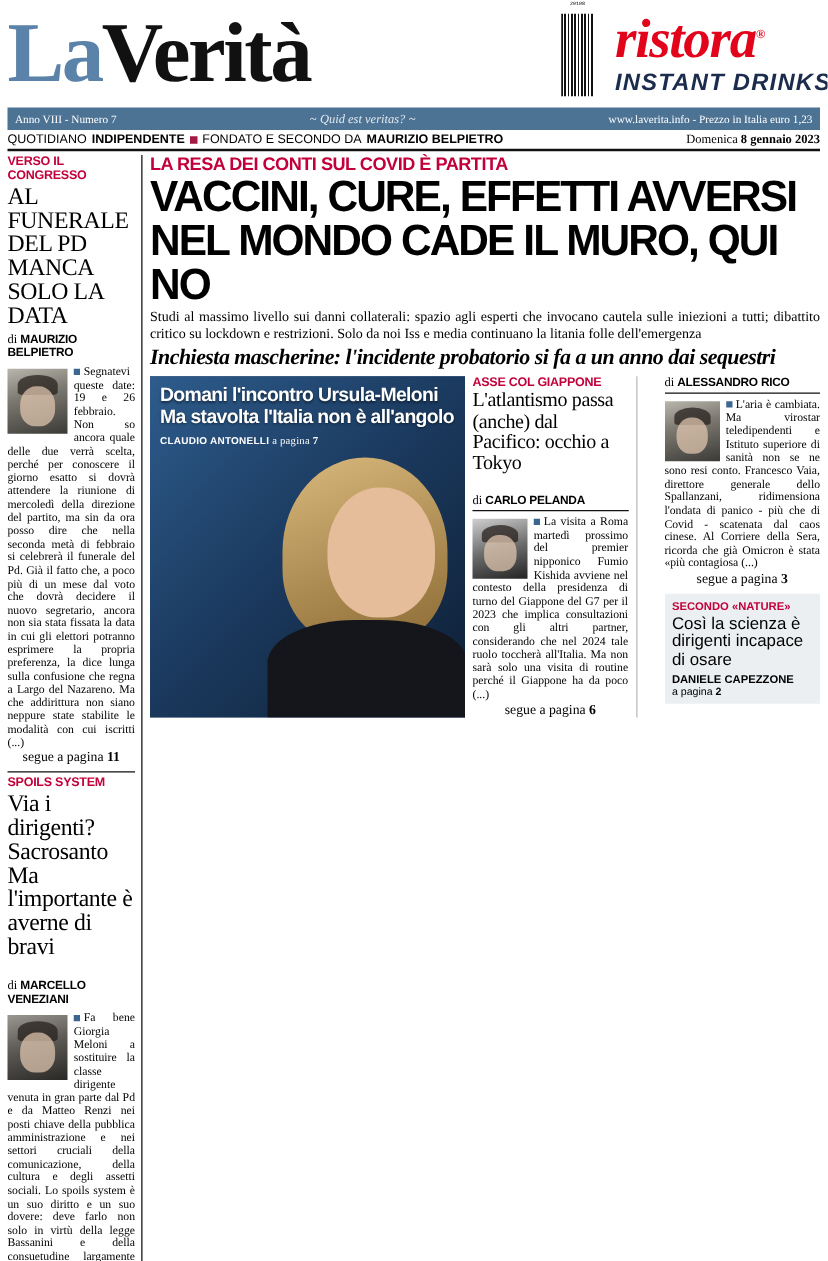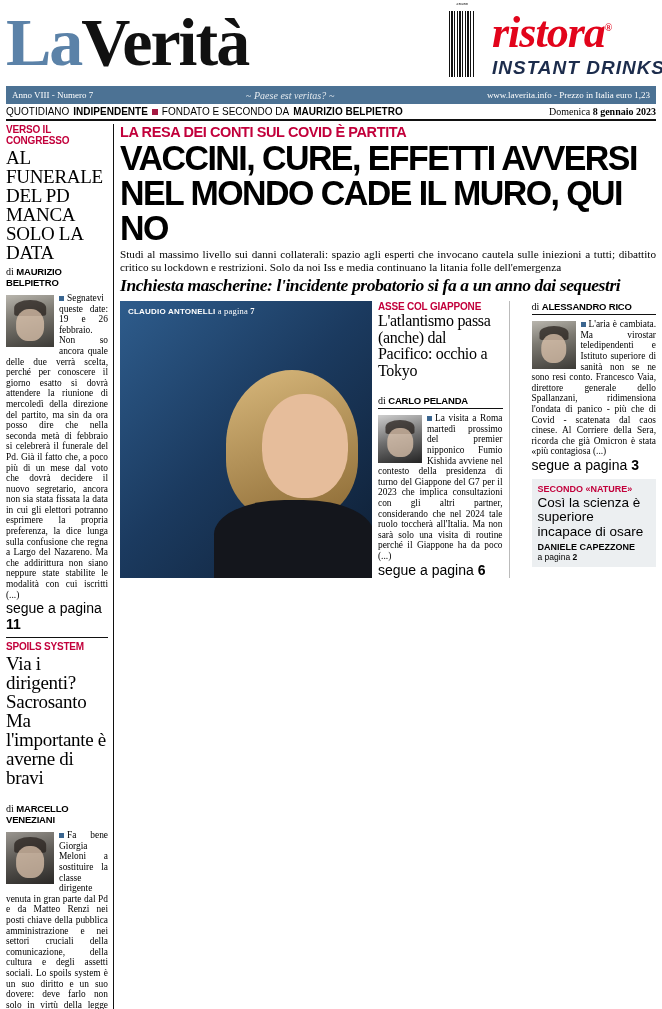--- a/index.html
+++ b/index.html
@@ -63,21 +63,21 @@
     color: #c2003b; font-family:"Liberation Sans",sans-serif;
     font-weight: bold; font-size: 10px; letter-spacing: -0.2px;
   }
   .byline { font-size: 10px; font-family:"Liberation Serif",serif; }
   .byline b { font-family:"Liberation Sans",sans-serif; font-size:9.5px; letter-spacing:-0.2px;}
   .body-text {
     font-size: 9.4px; line-height: 10.6px; text-align: justify;
     font-family:"Liberation Serif",serif; hyphens:auto;
   }
   .body-text .sq { display:inline-block;width:5px;height:5px;background:#3b6690;margin-right:3px; }
-  .segue { text-align:left; font-size:14px; font-family:Liberation Sans, sans-serif; }
+  .segue { text-align:center; font-size:11px; font-family:Liberation Serif, serif; }
   .segue b { font-weight:bold; }
 
   
   .main { display:flex; margin-top:3px; }
   .col-left { width: 108px; flex: 0 0 108px; padding-right:5px; border-right:1px solid #111; }
   .col-right { flex:1; padding-left:6px; }
 
   
   .l-title {
     font-family:"Liberation Serif",serif; font-size:19px; line-height:19px;
@@ -177,21 +177,21 @@
       <div class="bars"></div>
     </div>
     <div class="ristora">
       <div class="word"><span>ristora</span><span class="reg">®</span></div>
       <div class="sub">INSTANT DRINKS</div>
     </div>
   </div>
 
   <div class="bluebar">
     <div>Anno VIII - Numero 7</div>
-    <div class="motto"><span>~</span> <span>Paese est veritas?</span> <span>~</span></div>
+    <div class="motto"><span>~</span> <span>Quid est veritas?</span> <span>~</span></div>
     <div>www.laverita.info - Prezzo in Italia euro 1,23</div>
   </div>
 
   <div class="infobar">
     <div class="left">
       <span>QUOTIDIANO </span>
         <b>INDIPENDENTE</b>
       <span class="sqmark"></span>
       <span> FONDATO E SECONDO DA </span>
         <b>MAURIZIO BELPIETRO</b>
@@ -244,20 +244,21 @@
 
       <div class="mid">
 
         <div class="photo-box">
           <div class="bg"></div>
           <div class="subject">
             <div class="sk-hair"></div>
             <div class="sk-face"></div>
             <div class="sk-body"></div>
           </div>
+          <div class="photo-head">Domani l'incontro Ursula-Meloni Ma stavolta l'Italia non è all'angolo</div>
           <div class="photo-credit"><b>CLAUDIO ANTONELLI</b><i><span> a pagina </span><b>7</b></i></div>
         </div>
 
         <div class="mid-col">
           <div class="kicker">ASSE COL GIAPPONE</div>
           <div class="c-title">L'atlantismo passa (anche) dal Pacifico: occhio a Tokyo</div>
           <div class="byline" style="margin-top:16px;border-bottom:1px solid #111;padding-bottom:2px;"><span>di </span><b>CARLO PELANDA</b></div>
           <div style="margin-top:4px;">
             <div class="portrait small-portrait p3">
                 <div class="hair"></div>
@@ -274,21 +275,21 @@
             <div class="portrait small-portrait p1">
                 <div class="hair"></div>
                 <div class="face"></div>
               </div>
             <div class="body-text"><span class="sq"></span><span>L'aria è cambiata. Ma virostar teledipendenti e Istituto superiore di sanità non se ne sono resi conto. Francesco Vaia, direttore generale dello Spallanzani, ridimensiona l'ondata di panico - più che di Covid - scatenata dal caos cinese. Al Corriere della Sera, ricorda che già Omicron è stata «più contagiosa (...)</span></div>
           </div>
           <div class="segue"><span>segue a pagina </span><b>3</b></div>
 
           <div class="box-grey">
             <div class="bt">SECONDO «NATURE»</div>
-            <div class="bh">Così la scienza è superiore incapace di osare</div>
+            <div class="bh">Così la scienza è dirigenti incapace di osare</div>
             <div class="ba">DANIELE CAPEZZONE</div>
             <div class="bp"><span>a pagina </span><b>2</b></div>
           </div>
         </div>
       </div>
     </div>
   </div>
 
 </div>
 

